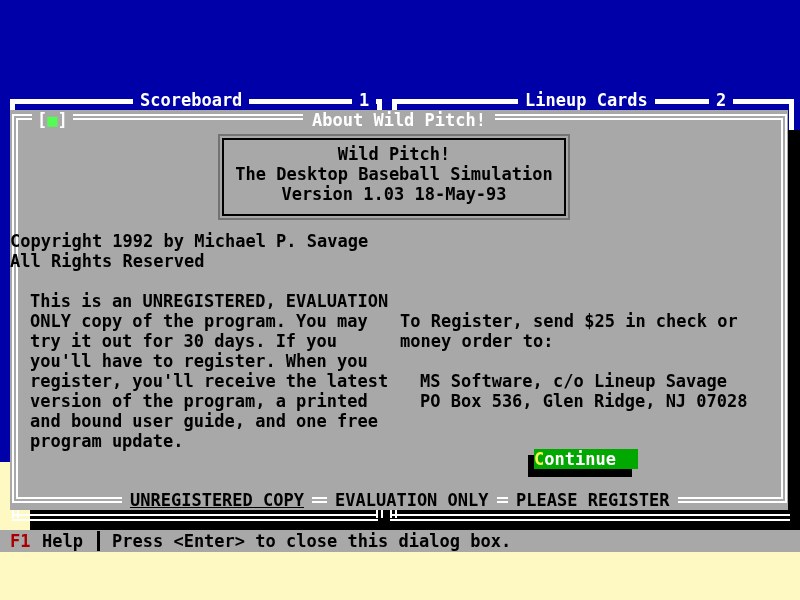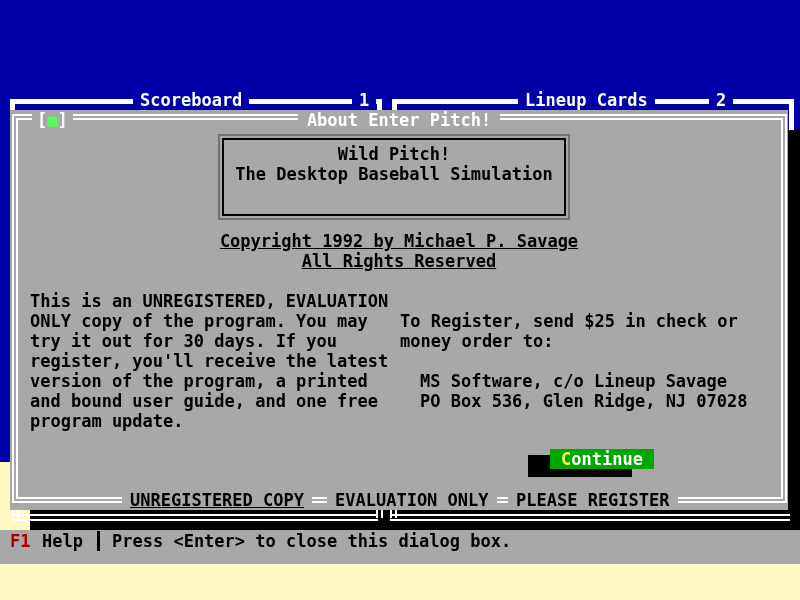--- a/index.html
+++ b/index.html
@@ -28,34 +28,34 @@
   
   .dialog{left:10px;top:110px;width:778px;height:400px;background:#a8a8a8;color:#000;}
   .dlgframe{position:absolute;left:2px;right:1px;top:4px;bottom:7px;border:2px solid #fff;}
   .dlgframe .inner{position:absolute;left:2px;right:2px;top:2px;bottom:2px;border:2px solid #fff;}
   .dlg-title{left:50%;transform:translateX(-50%);top:0;height:20px;background:#a8a8a8;color:#fff;padding:0 9px;z-index:3;}
   .closebox{left:22px;top:0;height:20px;background:#a8a8a8;color:#fff;padding:0 5px;z-index:3;cursor:default;}
   .closebox .sq{color:#54fc54;}
   .aboutbox{left:208px;top:24px;width:348px;height:82px;border:2px solid #737373;z-index:2;}
   .aboutbox .inner{position:absolute;left:2px;right:2px;top:2px;bottom:2px;border:2px solid #000;
     text-align:center;padding-top:4px;}
-  .copyright{left:0;top:121px;width:100%;text-align:center;z-index:2;text-decoration:underline;}
+  .copyright{left:0;top:121px;width:100%;text-align:left;z-index:2;}
   .evaltext{left:20px;top:181px;width:370px;z-index:2;}
   .regblock{left:390px;top:201px;width:380px;z-index:2;}
   .regaddr{padding-left:20px;}
   .btn-shadow{left:518px;top:345px;width:104px;height:22px;background:#000;z-index:2;}
-  .continue-btn{left:540px;top:339px;width:104px;height:20px;background:#00a800;color:#fff;
-    text-align:center;z-index:3;cursor:default;}
+  .continue-btn{left:524px;top:339px;width:104px;height:20px;background:#00a800;color:#fff;
+    text-align:left;z-index:3;cursor:default;}
   .continue-btn .hotkey{color:#fcfc54;}
   .footer-badge{top:380px;height:20px;background:#a8a8a8;color:#000;padding:0 8px;z-index:3;}
   
   .dbl-h{border-top:2px solid #fff;border-bottom:2px solid #fff;height:3px;}
   .dbl-v{border-left:2px solid #fff;border-right:2px solid #fff;width:3px;}
   
-  .statusbar{left:0;top:530px;width:800px;height:34px;background:#a8a8a8;color:#000;z-index:9;}
+  .statusbar{left:0;top:530px;width:800px;height:22px;background:#a8a8a8;color:#000;z-index:9;}
   .sb-key{left:10px;top:1px;color:#a80000;cursor:default;}
   .sb-keylabel{left:42px;top:1px;}
   .sb-div{left:97px;top:1px;width:3px;height:20px;background:#000;}
   .sb-hint{left:112px;top:1px;}
 </style>
 </head>
 <body>
 
 <div id="screen">
 
@@ -98,38 +98,40 @@
   <div class="abs dbl-v" style="left:376px;top:506px;height:12px;"></div>
   <div class="abs dbl-v" style="left:390px;top:506px;height:12px;"></div>
   <div class="abs dbl-h" style="left:390px;top:514px;width:400px;"></div>
 
   <div class="abs dialog">
     <div class="dlgframe">
         <div class="inner"></div>
       </div>
 
     <span class="abs closebox"><span>[</span><span class="sq">■</span><span>]</span></span>
-    <span class="abs dlg-title">About Enter Pitch!</span>
+    <span class="abs dlg-title">About Wild Pitch!</span>
 
     <div class="abs aboutbox">
       <div class="inner">
         <div>Wild Pitch!</div>
         <div>The Desktop Baseball Simulation</div>
+        <div>Version 1.03 18-May-93</div>
       </div>
     </div>
 
     <div class="abs copyright">
       <div>Copyright 1992 by Michael P. Savage</div>
       <div>All Rights Reserved</div>
     </div>
 
     <div class="abs evaltext">
       <div>This is an UNREGISTERED, EVALUATION</div>
       <div>ONLY copy of the program. You may</div>
       <div>try it out for 30 days. If you</div>
+      <div>you'll have to register. When you</div>
       <div>register, you'll receive the latest</div>
       <div>version of the program, a printed</div>
       <div>and bound user guide, and one free</div>
       <div>program update.</div>
     </div>
 
     <div class="abs regblock">
       <div>To Register, send $25 in check or</div>
       <div>money order to:</div>
       <div>&nbsp;</div>

